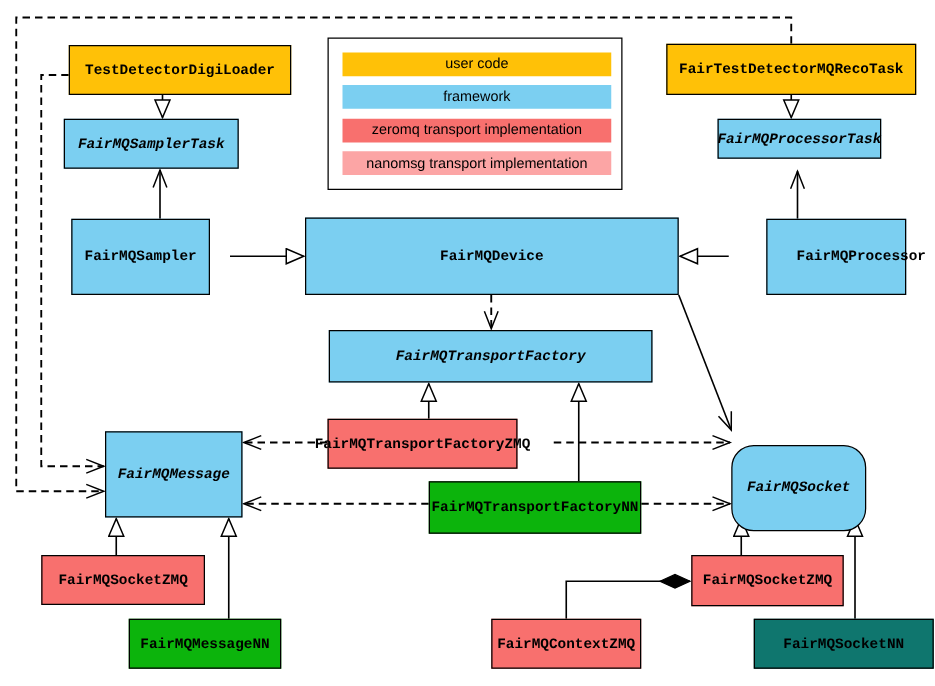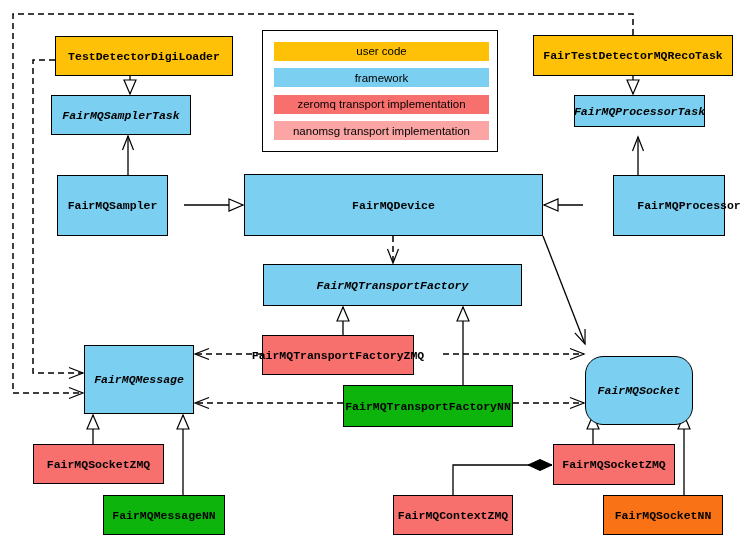--- a/index.html
+++ b/index.html
@@ -85,21 +85,21 @@
   <div class="node abstract" style="left: 585px; top: 356px; width: 108px; height: 69px; background: rgb(123, 207, 241); border-radius: 18px;">FairMQSocket</div>
 
   <div class="node" style="left: 33px; top: 444px; width: 131px; height: 40px; background: rgb(248, 112, 110);">FairMQSocketZMQ</div>
 
   <div class="node" style="left: 103px; top: 495px; width: 122px; height: 40px; background: rgb(12, 180, 12);">FairMQMessageNN</div>
 
   <div class="node" style="left: 393px; top: 495px; width: 120px; height: 40px; background: rgb(248, 112, 110);">FairMQContextZMQ</div>
 
   <div class="node" style="left: 553px; top: 444px; width: 122px; height: 41px; background: rgb(248, 112, 110);">FairMQSocketZMQ</div>
 
-  <div class="node" style="left: 603px; top: 495px; width: 120px; height: 40px; background: #f97316;">FairMQSocketNN</div>
+  <div class="node" style="left: 603px; top: 495px; width: 144px; height: 40px; background: #0f766e;">FairMQSocketNN</div>
 
   <div class="legend">
     <div class="legend-bar" style="background: rgb(255, 193, 7);">user code</div>
     <div class="legend-bar" style="background: rgb(123, 207, 241);">framework</div>
     <div class="legend-bar" style="background: rgb(248, 112, 110);">zeromq transport implementation</div>
     <div class="legend-bar" style="background: #fca5a5;">nanomsg transport implementation</div>
   </div>
 
 </div>
 

